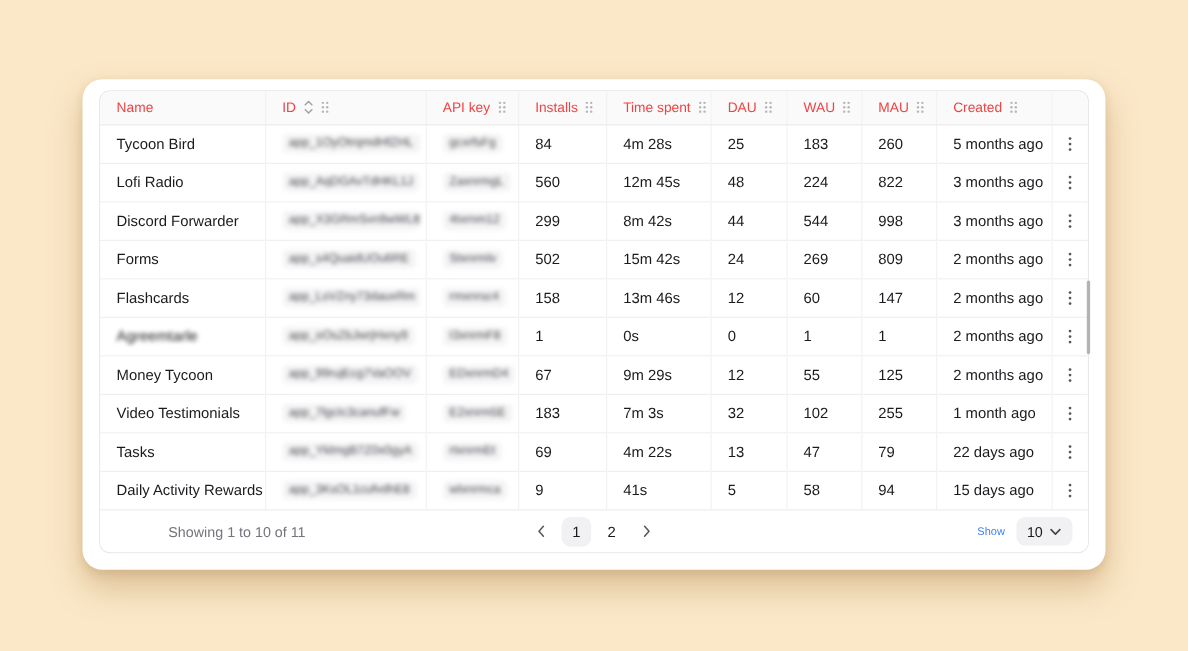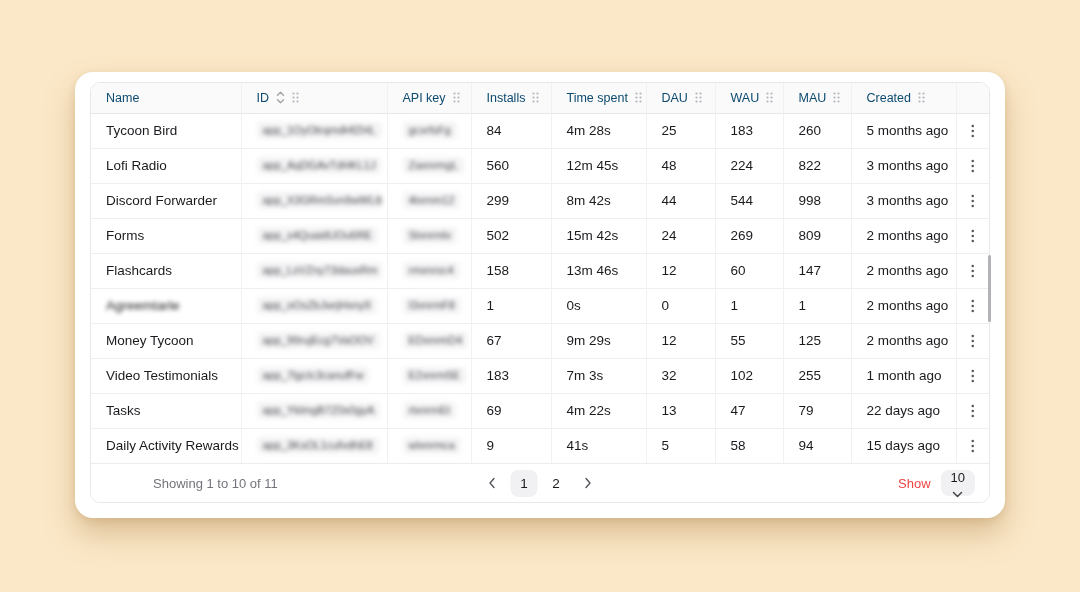--- a/index.html
+++ b/index.html
@@ -15,21 +15,21 @@
     background:#ffffff; border-radius:18px;
     box-shadow:0 16px 30px rgba(160,115,55,.35), 0 3px 8px rgba(160,115,55,.18);
   }
   .table-wrap {
     position:absolute; left:15px; top:10px; width:900px; height:421px;
     border:1px solid #e8e8eb; border-radius:10px; overflow:hidden; background:#fff;
   }
   table { border-collapse:collapse; table-layout:fixed; width:898px; }
   th {
     height:30px; background:#fafafb; border-bottom:1px solid #e8e8eb;
-    font-size:12.5px; font-weight:400; color:#0c4a6e; text-align:center;
+    font-size:12.5px; font-weight:400; color:#ef4444; text-align:center;
     padding:0 0 0 15px; white-space:nowrap; overflow:hidden;
   }
   th .th-inner { display:flex; align-items:center; gap:7px; }
   th:not(:last-child), td:not(:last-child) { border-right:1px solid #f1f1f4; }
   td {
     height:35px; border-top:1px solid #efeff2;
     font-size:13.5px; color:#1b1b1f; padding:0 0 0 15px;
     white-space:nowrap; overflow:hidden;
   }
   tbody tr:first-child td { border-top:none; }
@@ -54,25 +54,25 @@
     display:flex; align-items:center; gap:5px;
   }
   .page-nav, .page-btn {
     background:none; border:none; cursor:pointer; width:27px; height:27px;
     display:inline-flex; align-items:center; justify-content:center;
     font-size:13.5px; color:#1b1b1f; border-radius:8px;
     font-family:"Liberation Sans", sans-serif;
   }
   .page-btn.active { background:#f1f1f3; }
   .show-area { margin-left:auto; display:flex; align-items:center; gap:10px; }
-  .show-label { font-size:13px; color:#ef4444; }
+  .show-label { font-size:10px; color:#3b82f6; }
   .show-pill {
     background:#f1f1f3; border:none; border-radius:8px; cursor:pointer;
     height:26px; padding:0 10px; display:inline-flex; align-items:center; gap:6px;
-    font-size:13px; color:#1b1b1f; font-family:"Liberation Sans", sans-serif;flex-direction:column;
+    font-size:13px; color:#1b1b1f; font-family:"Liberation Sans", sans-serif;
   }
   .scroll-thumb {
     position:absolute; right:14px; top:183px; width:3px; height:67px;
     background:#a9a6ac; border-radius:3px; opacity:.85;
   }
   svg { display:block; }
 </style>
 </head>
 <body>
 

